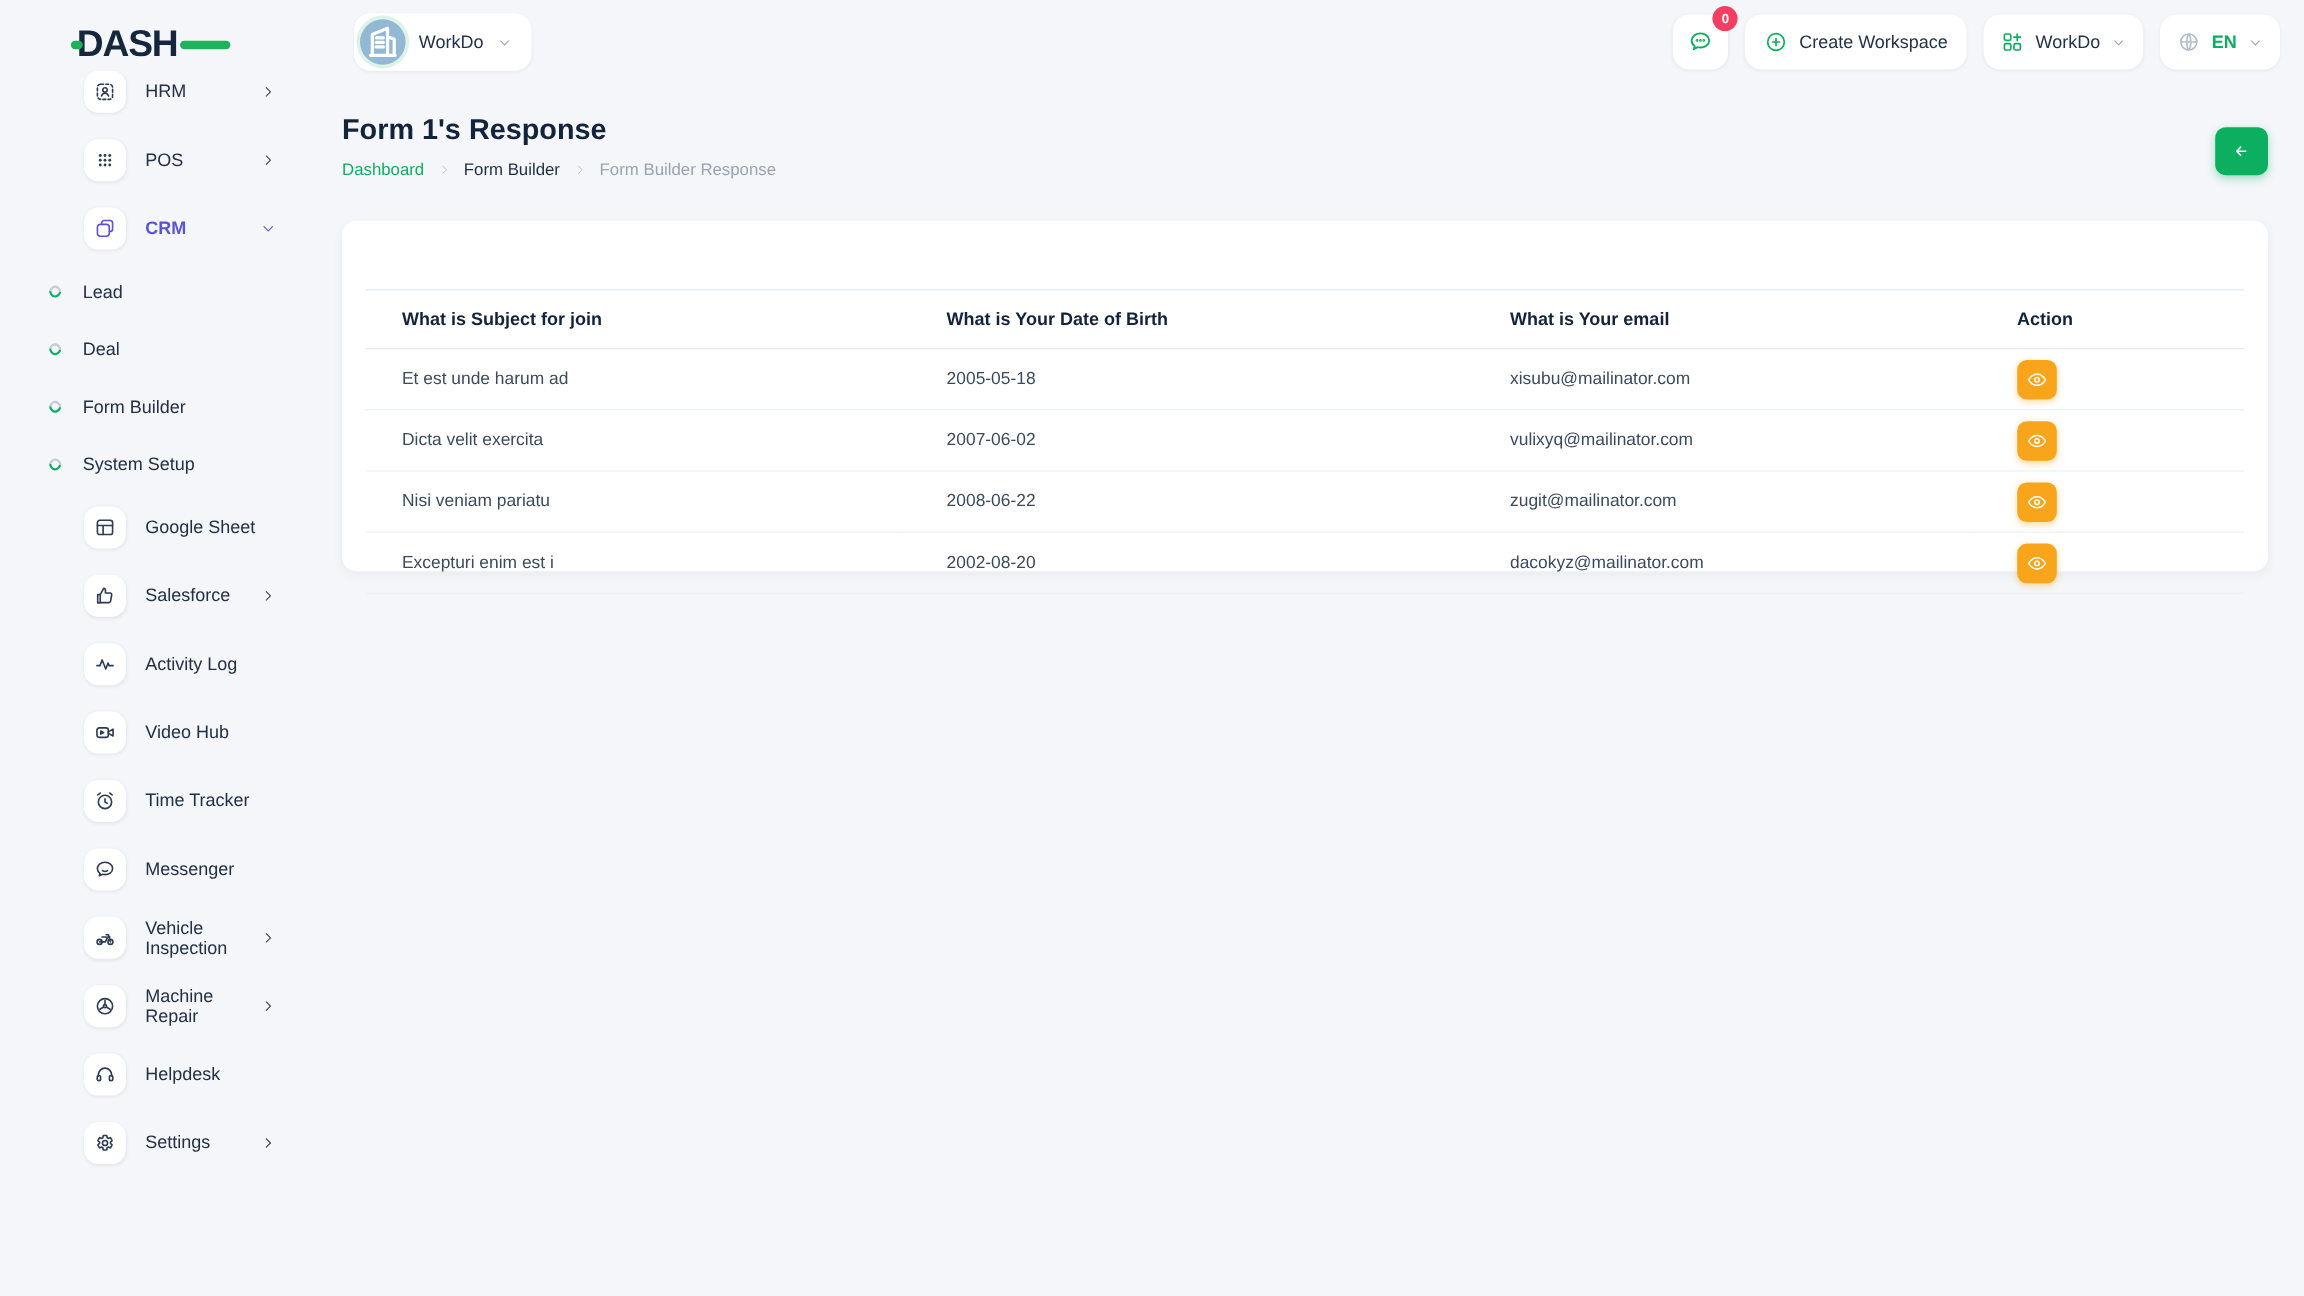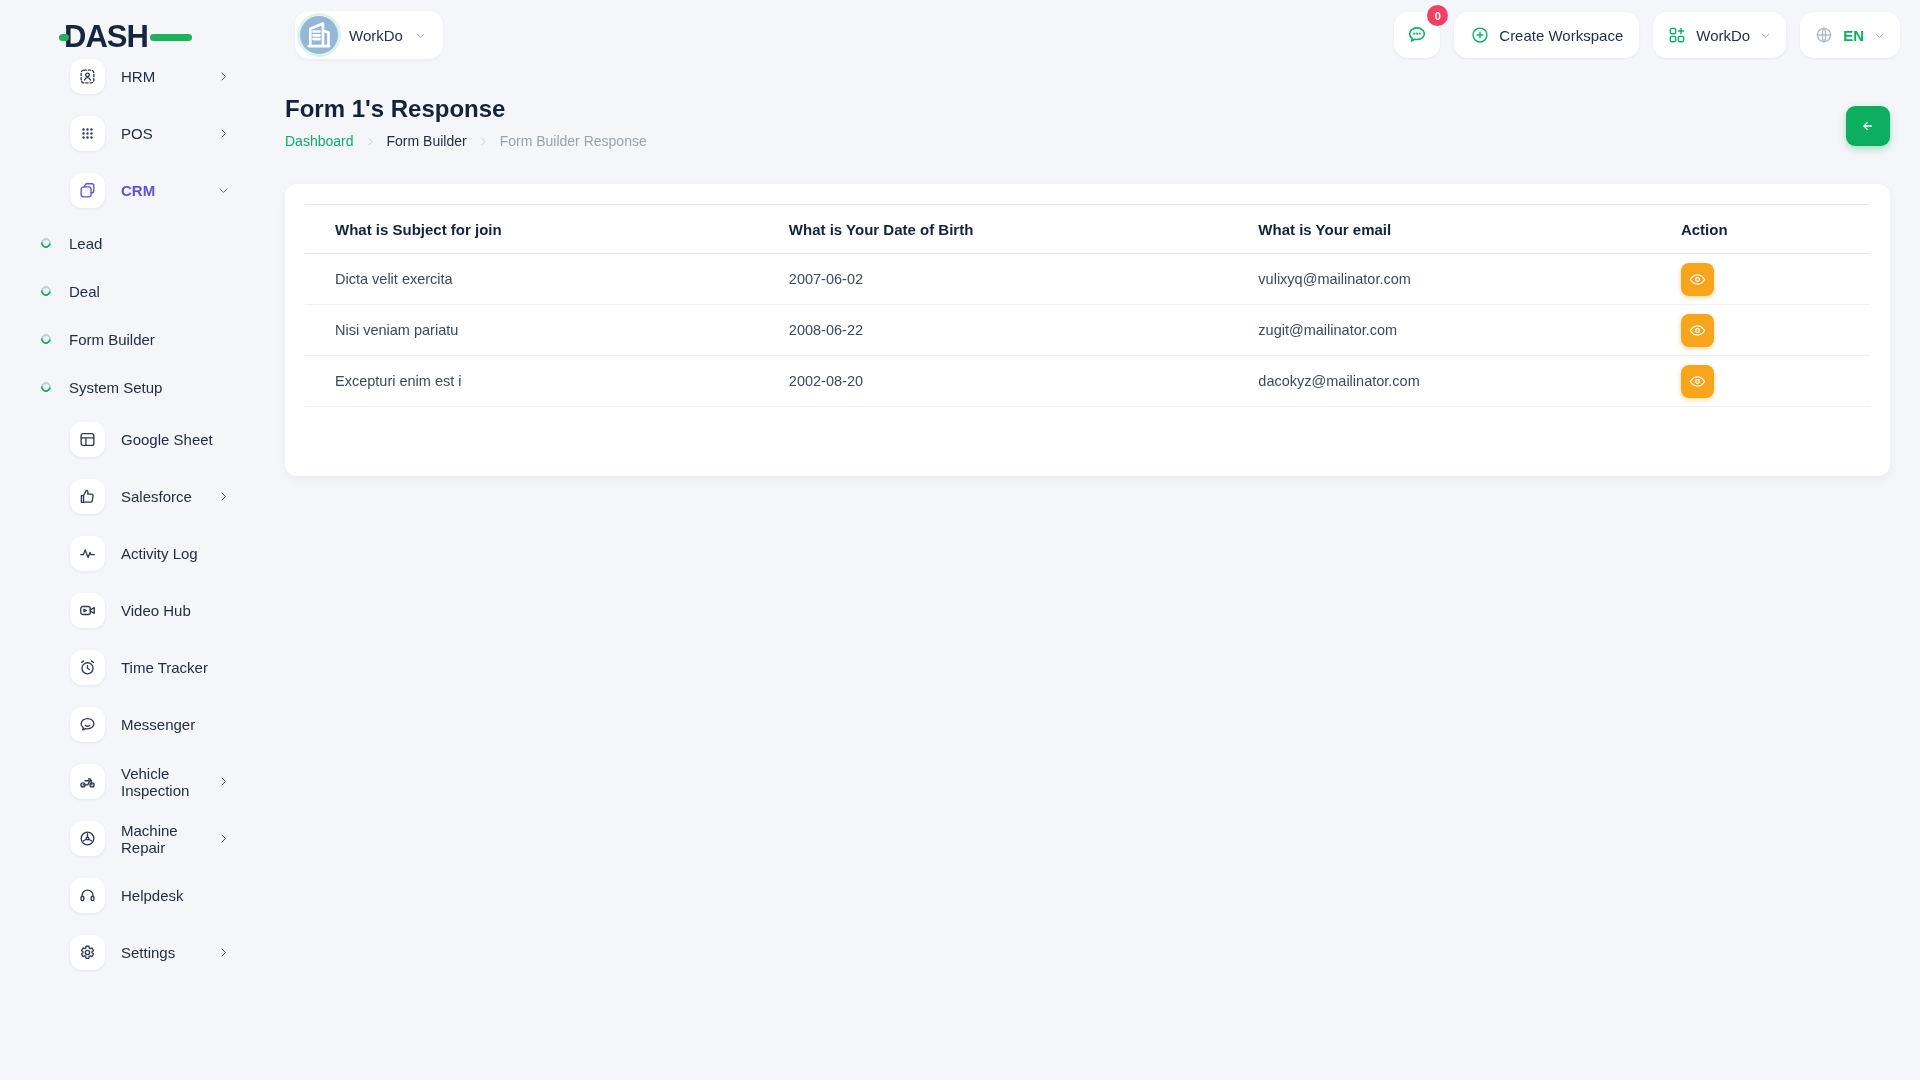--- a/index.html
+++ b/index.html
@@ -63,21 +63,21 @@
   .crumb-link { color:#1d2c42; text-decoration:none; cursor:pointer; }
   .crumb-current { color:#9aa3ae; }
   .crumb-sep { color:#b3bcc5; }
   .crumb-sep svg { width:11px; height:11px; }
 
   .back-btn { position:absolute; left:1846px; top:106px; width:44px; height:40px; background:#0caf60; border:none; border-radius:9px; display:flex; align-items:center; justify-content:center; color:#fff; cursor:pointer; box-shadow:0 3px 7px rgba(12,175,96,.35); }
   .back-btn svg { width:18px; height:18px; }
 
   
   .card { position:absolute; left:285px; top:184px; width:1605px; height:292px; background:#fff; border-radius:12px; box-shadow:0 3px 10px rgba(20,30,50,.05); padding:20px 20px 0; }
-  table { width:100%; border-collapse:collapse; }
+  table { width:100%; border-collapse:collapse;margin-top:37px; }
   thead th { text-align:left; font-size:15px; font-weight:bold; color:#12233b; padding:16px 30px 15px; border-top:1px solid #e3e8ee; border-bottom:1px solid #e3e8ee; }
   tbody td { font-size:14.5px; color:#3c4a5d; padding:0 30px; height:51px; border-bottom:1px solid #edf0f4; }
   th.c1 { width:29%; } th.c2 { width:30%; } th.c3 { width:27%; } th.c4 { width:14%; }
   .eye-btn { width:33px; height:33px; border:none; border-radius:8px; background:#f9a51b; color:#fff; display:flex; align-items:center; justify-content:center; cursor:pointer; box-shadow:0 2px 5px rgba(249,165,27,.4); }
   .eye-btn svg { width:17px; height:17px; }
 </style>
 </head>
 <body>
 
 <header class="topbar">
@@ -385,20 +385,33 @@
   <table>
     <thead>
       <tr>
         <th class="c1">What is Subject for join</th>
         <th class="c2">What is Your Date of Birth</th>
         <th class="c3">What is Your email</th>
         <th class="c4">Action</th>
       </tr>
     </thead>
     <tbody>
+      <tr>
+        <td>Et est unde harum ad</td>
+        <td>2005-05-18</td>
+        <td>xisubu@mailinator.com</td>
+        <td>
+            <button class="eye-btn">
+              <svg class="stroke" viewBox="0 0 24 24">
+                <path d="M2 12s3.8-6.5 10-6.5S22 12 22 12s-3.8 6.5-10 6.5S2 12 2 12z"></path>
+                <circle cx="12" cy="12" r="2.6"></circle>
+              </svg>
+            </button>
+          </td>
+      </tr>
       <tr>
         <td>Dicta velit exercita</td>
         <td>2007-06-02</td>
         <td>vulixyq@mailinator.com</td>
         <td>
             <button class="eye-btn">
               <svg class="stroke" viewBox="0 0 24 24">
                 <path d="M2 12s3.8-6.5 10-6.5S22 12 22 12s-3.8 6.5-10 6.5S2 12 2 12z"></path>
                 <circle cx="12" cy="12" r="2.6"></circle>
               </svg>

